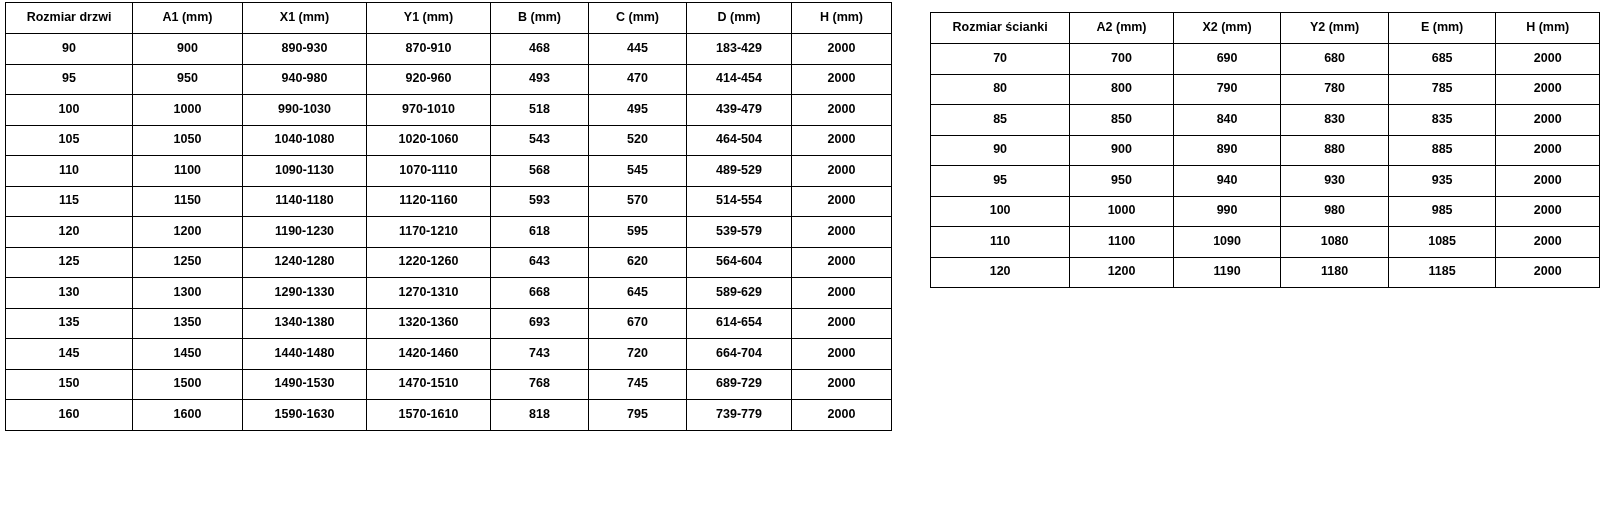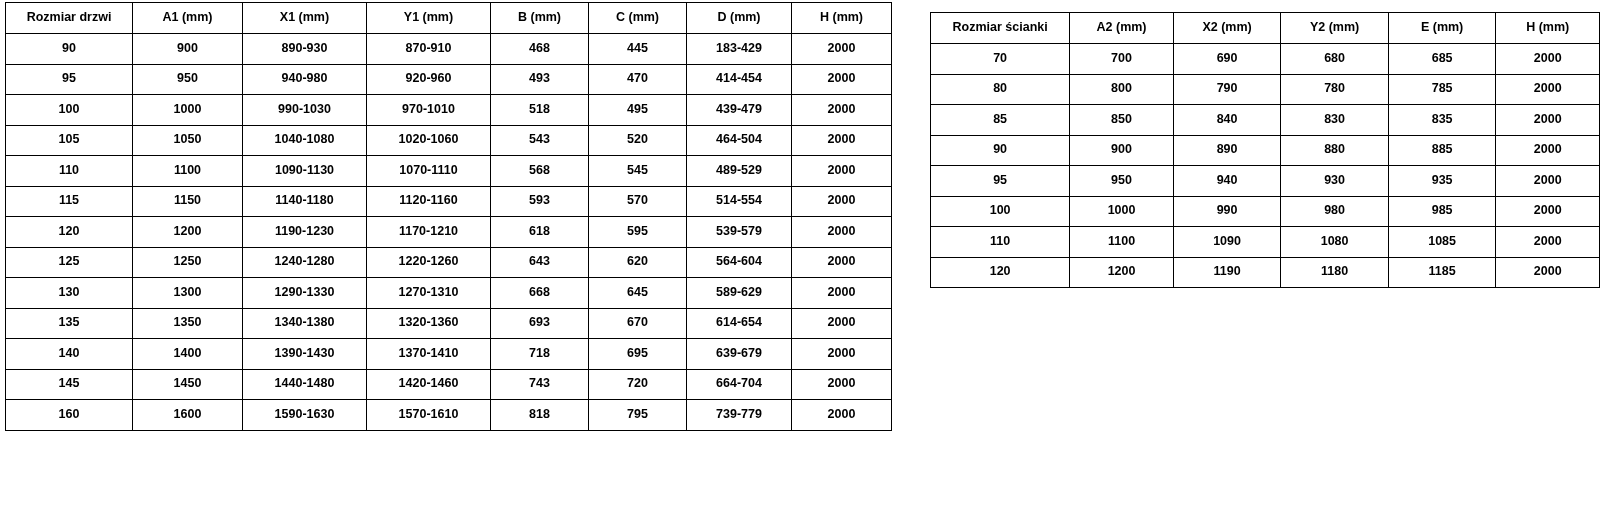--- a/index.html
+++ b/index.html
@@ -192,37 +192,37 @@
           <td>135</td>
           <td>1350</td>
           <td>1340-1380</td>
           <td>1320-1360</td>
           <td>693</td>
           <td>670</td>
           <td>614-654</td>
           <td>2000</td>
         </tr>
         <tr>
-          <td>140</td>
-          <td>1400</td>
-          <td>1390-1430</td>
-          <td>1370-1410</td>
-          <td>718</td>
-          <td>695</td>
-          <td>639-679</td>
-          <td>2000</td>
-        </tr>
-        <tr>
           <td>145</td>
           <td>1450</td>
           <td>1440-1480</td>
           <td>1420-1460</td>
           <td>743</td>
           <td>720</td>
           <td>664-704</td>
+          <td>2000</td>
+        </tr>
+        <tr>
+          <td>150</td>
+          <td>1500</td>
+          <td>1490-1530</td>
+          <td>1470-1510</td>
+          <td>768</td>
+          <td>745</td>
+          <td>689-729</td>
           <td>2000</td>
         </tr>
         <tr>
           <td>160</td>
           <td>1600</td>
           <td>1590-1630</td>
           <td>1570-1610</td>
           <td>818</td>
           <td>795</td>
           <td>739-779</td>

